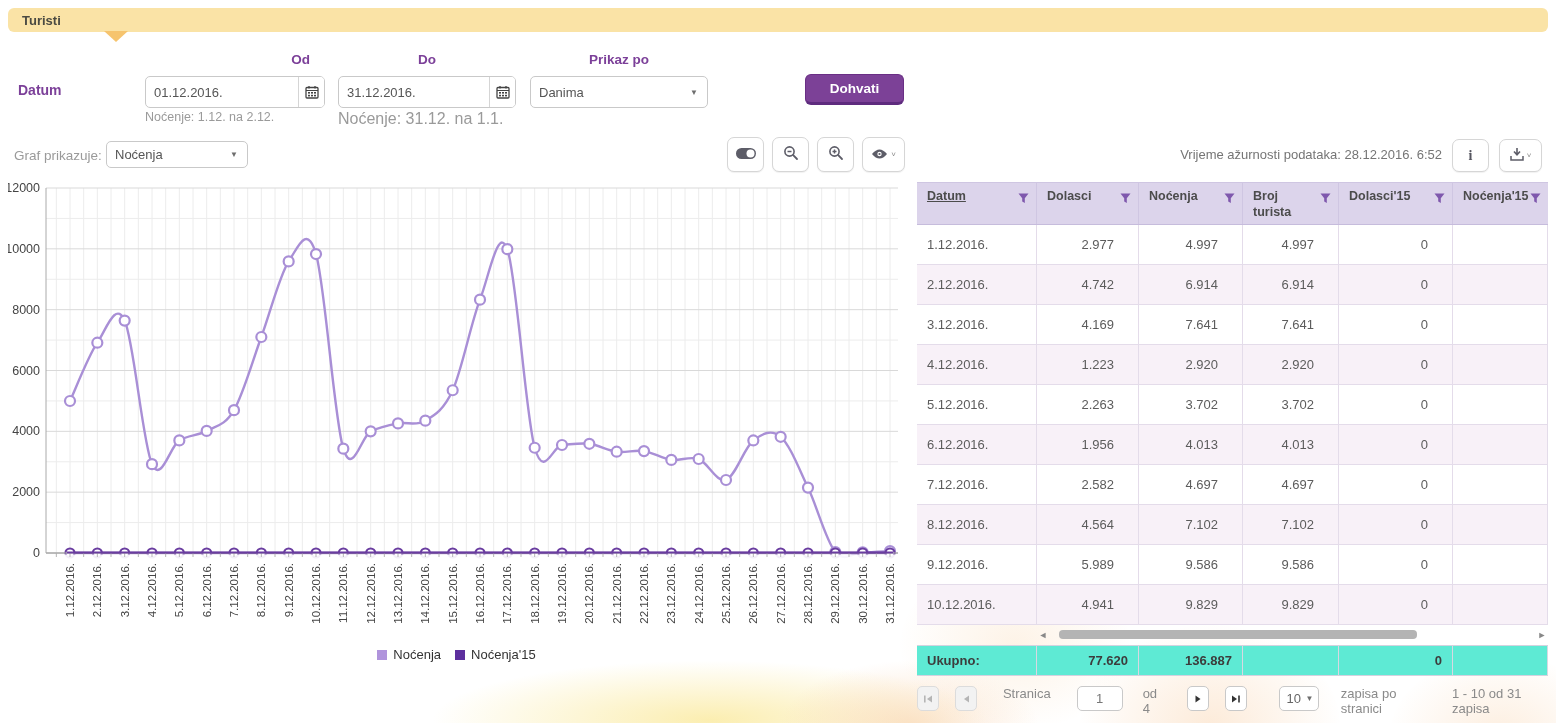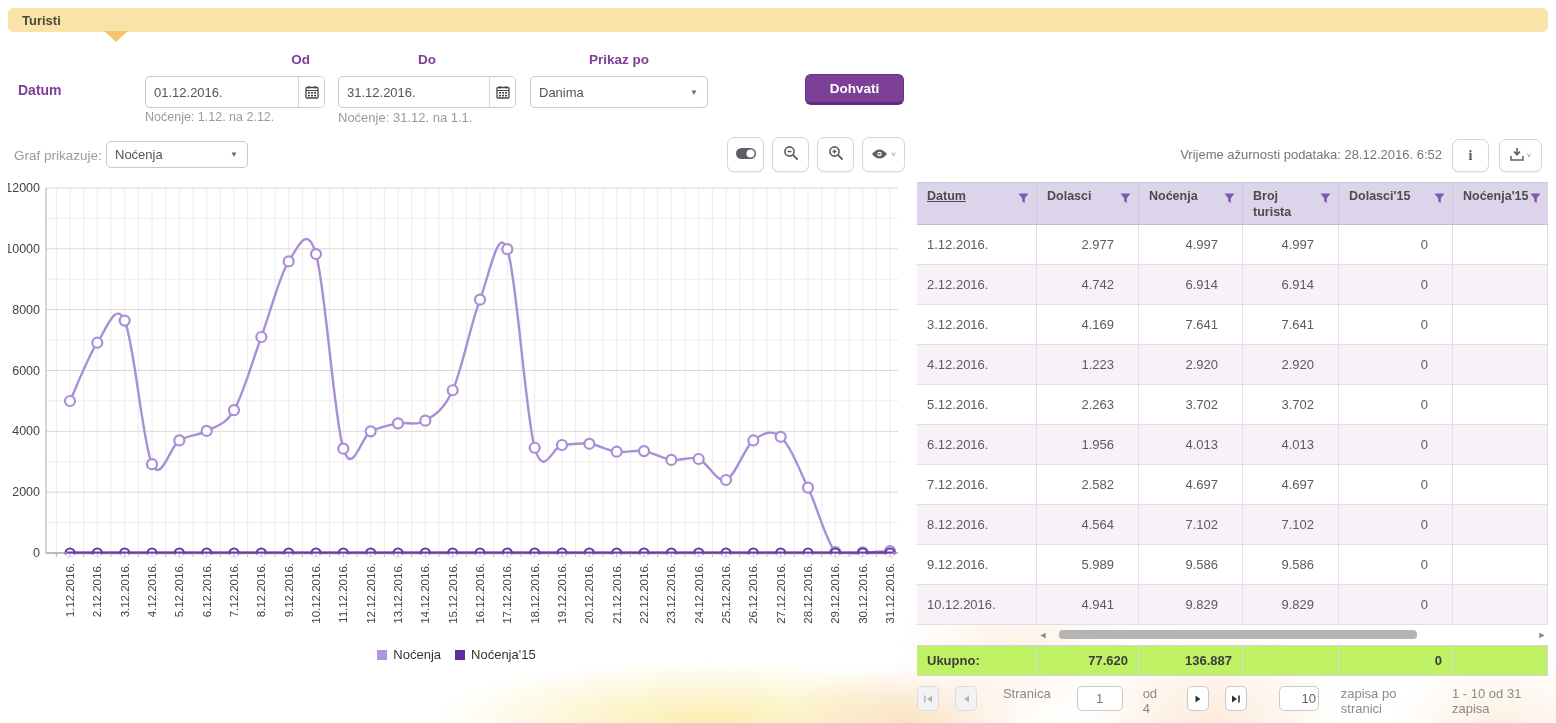--- a/index.html
+++ b/index.html
@@ -58,21 +58,21 @@
   .trow .cell.num { justify-content:flex-end; padding-right:24px; }
   .trow:nth-child(even) .cell { background:#f8f1f8; }
   .trow:nth-child(odd) .cell { background:#fff; }
 
   .hscroll { height:17px; display:flex; align-items:center; padding-left:120px; margin-top:1px; }
   .hscroll .sarrow { font-size:9px; color:#888; width:12px; text-align:center; cursor:pointer; }
   .hscroll .track { flex:1; height:11px; position:relative; }
   .hscroll .thumb { position:absolute; left:10px; top:1px; width:358px; height:9px;
                     background:#b4b4b4; border-radius:4px; cursor:pointer; }
 
-  .totals { background:#bef264; border-top:1px solid #d3d3df; border-bottom:1px solid #d3d3df; margin-top:2px; }
+  .totals { background:#5eead4; border-top:1px solid #d3d3df; border-bottom:1px solid #d3d3df; margin-top:2px; }
   .totals .cell { height:29px; display:flex; align-items:center; font-size:13px; font-weight:bold;
                   color:#3c3c3c; border-right:1px solid #d8d8e2; }
   .totals .cell.label { padding-left:10px; }
   .totals .cell.num { justify-content:flex-end; padding-right:10px; }
 
   .pager { display:flex; align-items:flex-start; margin-top:10px; font-size:13px; color:#8a8a8a;gap:12px; }
   .pbtn { width:25px; height:25px; border:1px solid #c9c9c9; border-radius:5px; background:#fff;
           display:flex; align-items:center; justify-content:center; cursor:pointer; margin-right:4px; }
   .pbtn.disabled { background:#f2f2f2; border-color:#dcdcdc; cursor:default; }
   .pinput { width:46px; height:25px; border:1px solid #c9c9c9; border-radius:5px; text-align:center;
@@ -136,21 +136,21 @@
           <rect x="3" y="7" width="2" height="1.6"></rect>
           <rect x="6" y="7" width="2" height="1.6"></rect>
           <rect x="9" y="7" width="2" height="1.6"></rect>
           <rect x="3" y="9.8" width="2" height="1.6"></rect>
           <rect x="6" y="9.8" width="2" height="1.6"></rect>
           <rect x="9" y="9.8" width="2" height="1.6"></rect>
         </g>
       </svg>
   </div>
 </div>
-<div class="abs gray" style="left:338px; top:110px; font-size:13px;">Noćenje: 31.12. na 1.1.</div>
+<div class="abs gray" style="left:338px; top:110px; font-size:16px;">Noćenje: 31.12. na 1.1.</div>
 
 <div class="abs plabel" style="left:530px; top:52px; width:178px; text-align:center;">Prikaz po</div>
 <div class="abs field" style="left:530px; top:76px; width:178px; z-index:2;">
   <div class="val">Danima</div>
   <div class="arrow">▼</div>
 </div>
 
 <button class="abs dohvati" style="border-style:solid;">Dohvati</button>
 
 <div class="abs gray" style="left:14px; top:148px; font-size:13.5px; z-index:2;">Graf prikazuje:</div>
@@ -662,20 +662,20 @@
           <path d="M2.5 1.5 L7.5 5 L2.5 8.5 Z" fill="#333"></path>
         </svg>
     </div>
     <div class="pbtn">
       <svg width="10" height="10" viewBox="0 0 10 10">
           <path d="M1 1.5 L6 5 L1 8.5 Z" fill="#333"></path>
           <rect x="7.2" y="1.5" width="1.6" height="7" fill="#333"></rect>
         </svg>
     </div>
     <div class="field psel">
-      <div class="val" style="padding-left:22px; font-size:13px; color:#666;">10</div>
+      <div class="val" style="padding-left:7px; font-size:13px; color:#666;">10</div>
       <div class="arrow" style="width:18px;">▼</div>
     </div>
     <span style="margin-left:10px;">zapisa po stranici</span>
     <span style="flex:1;"></span>
     <span>1 - 10 od 31 zapisa</span>
   </div>
 </div>
 
 </body></html>

